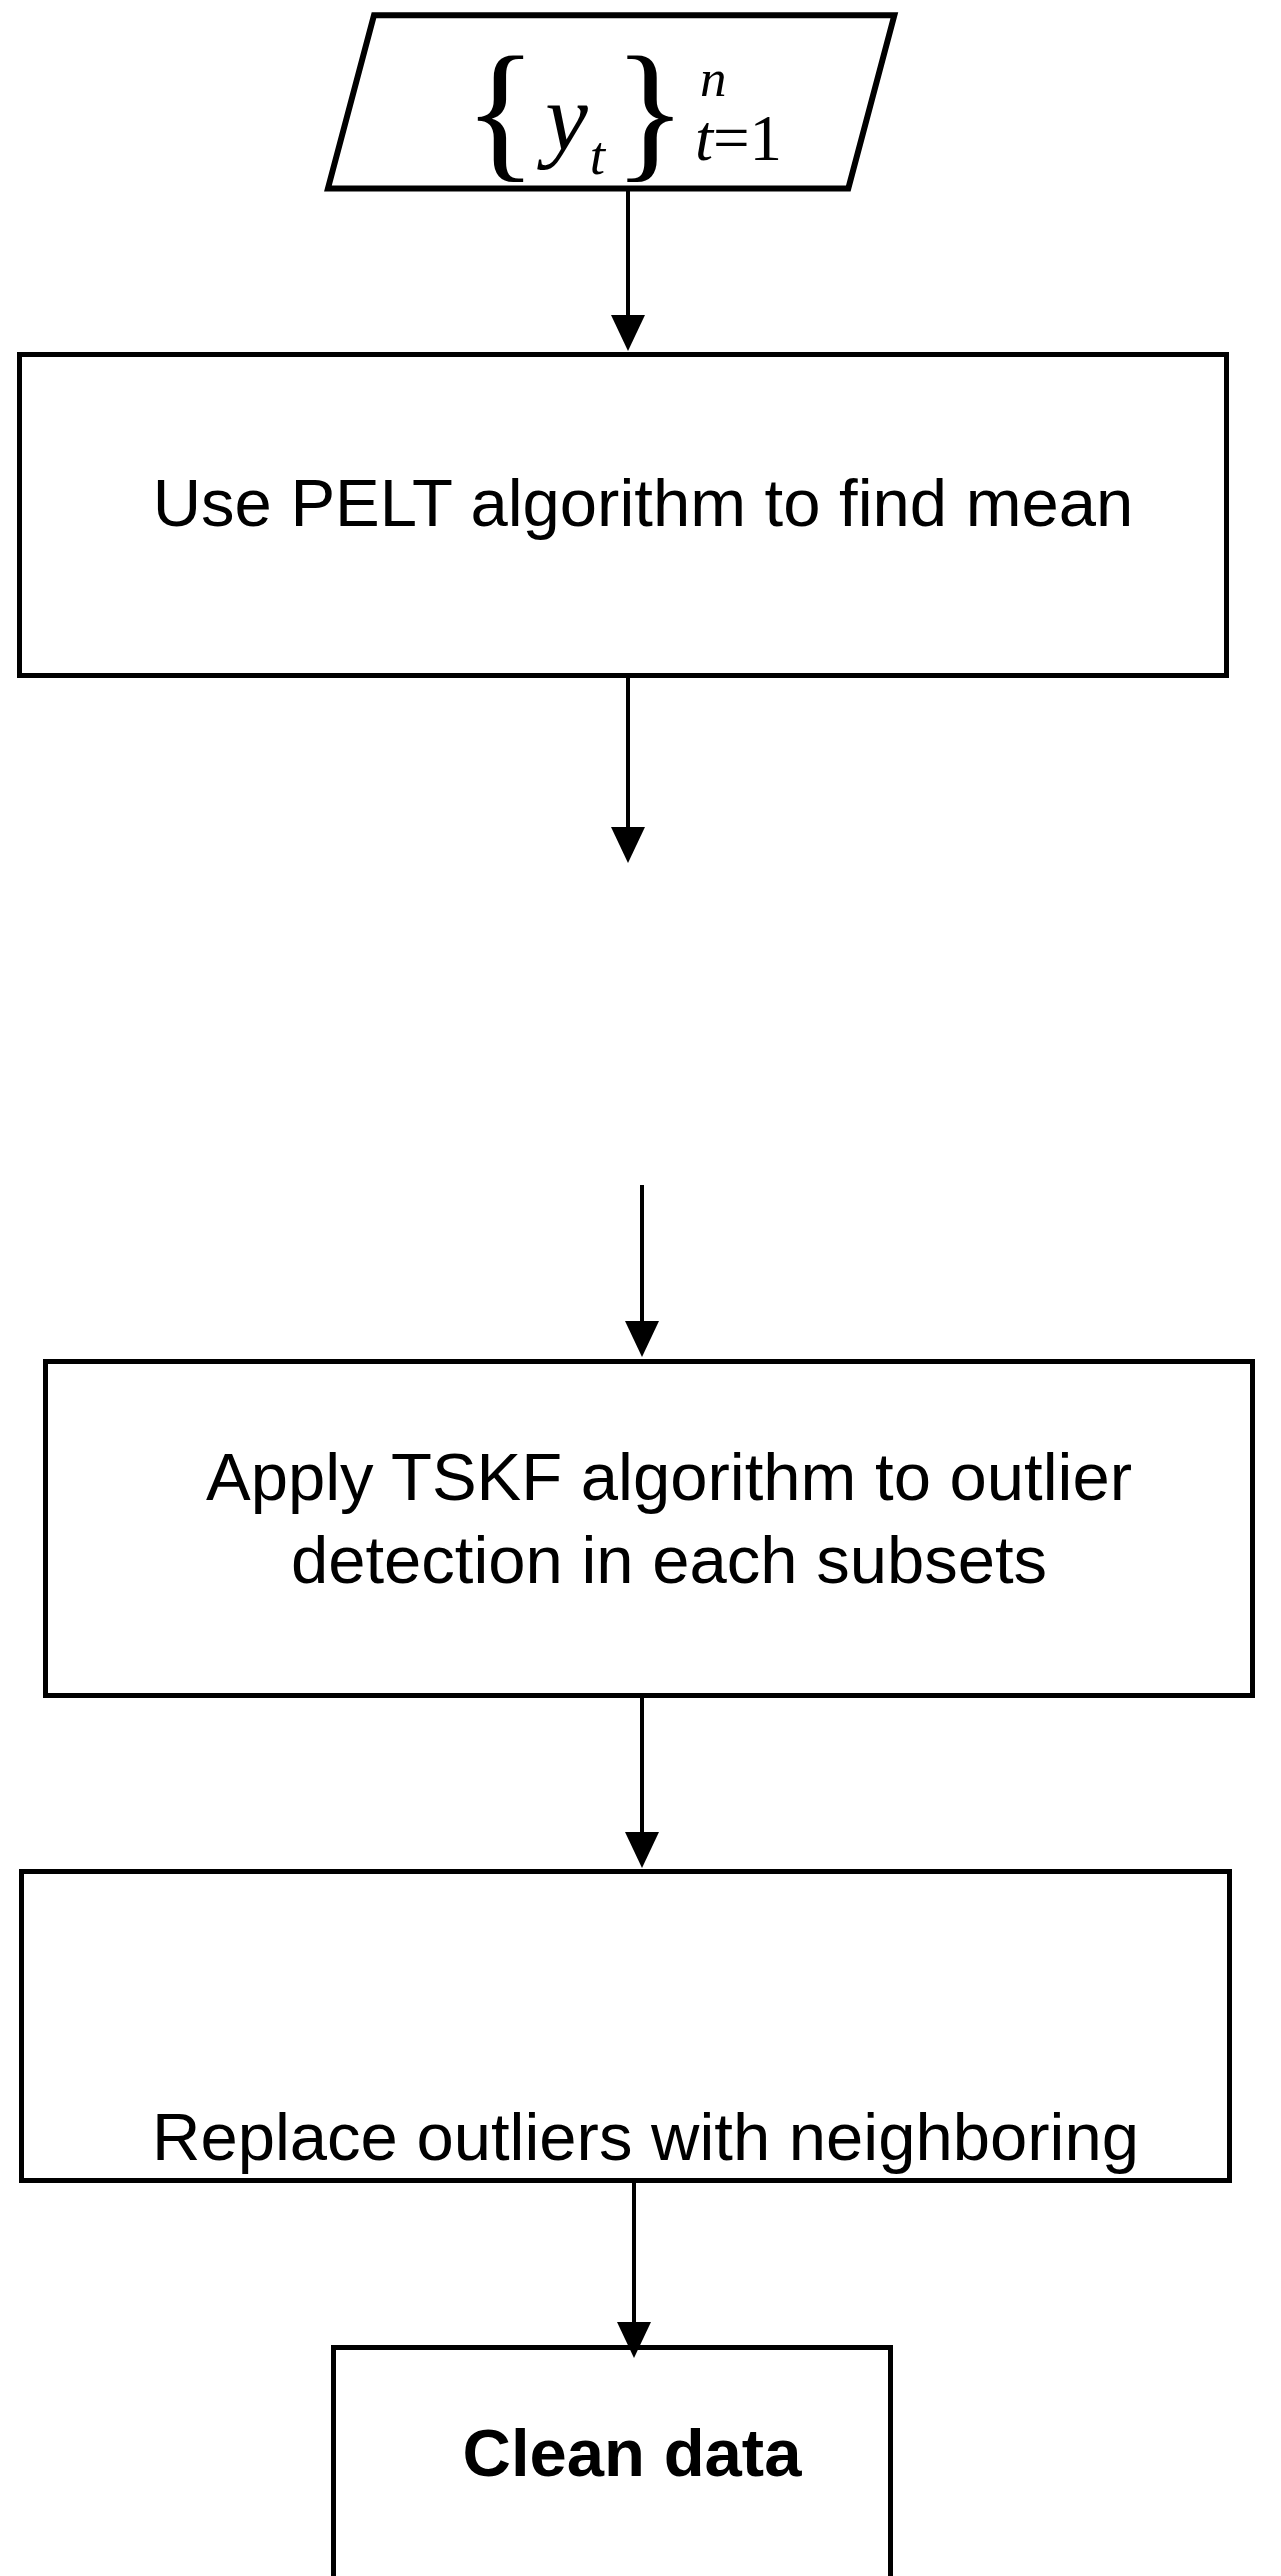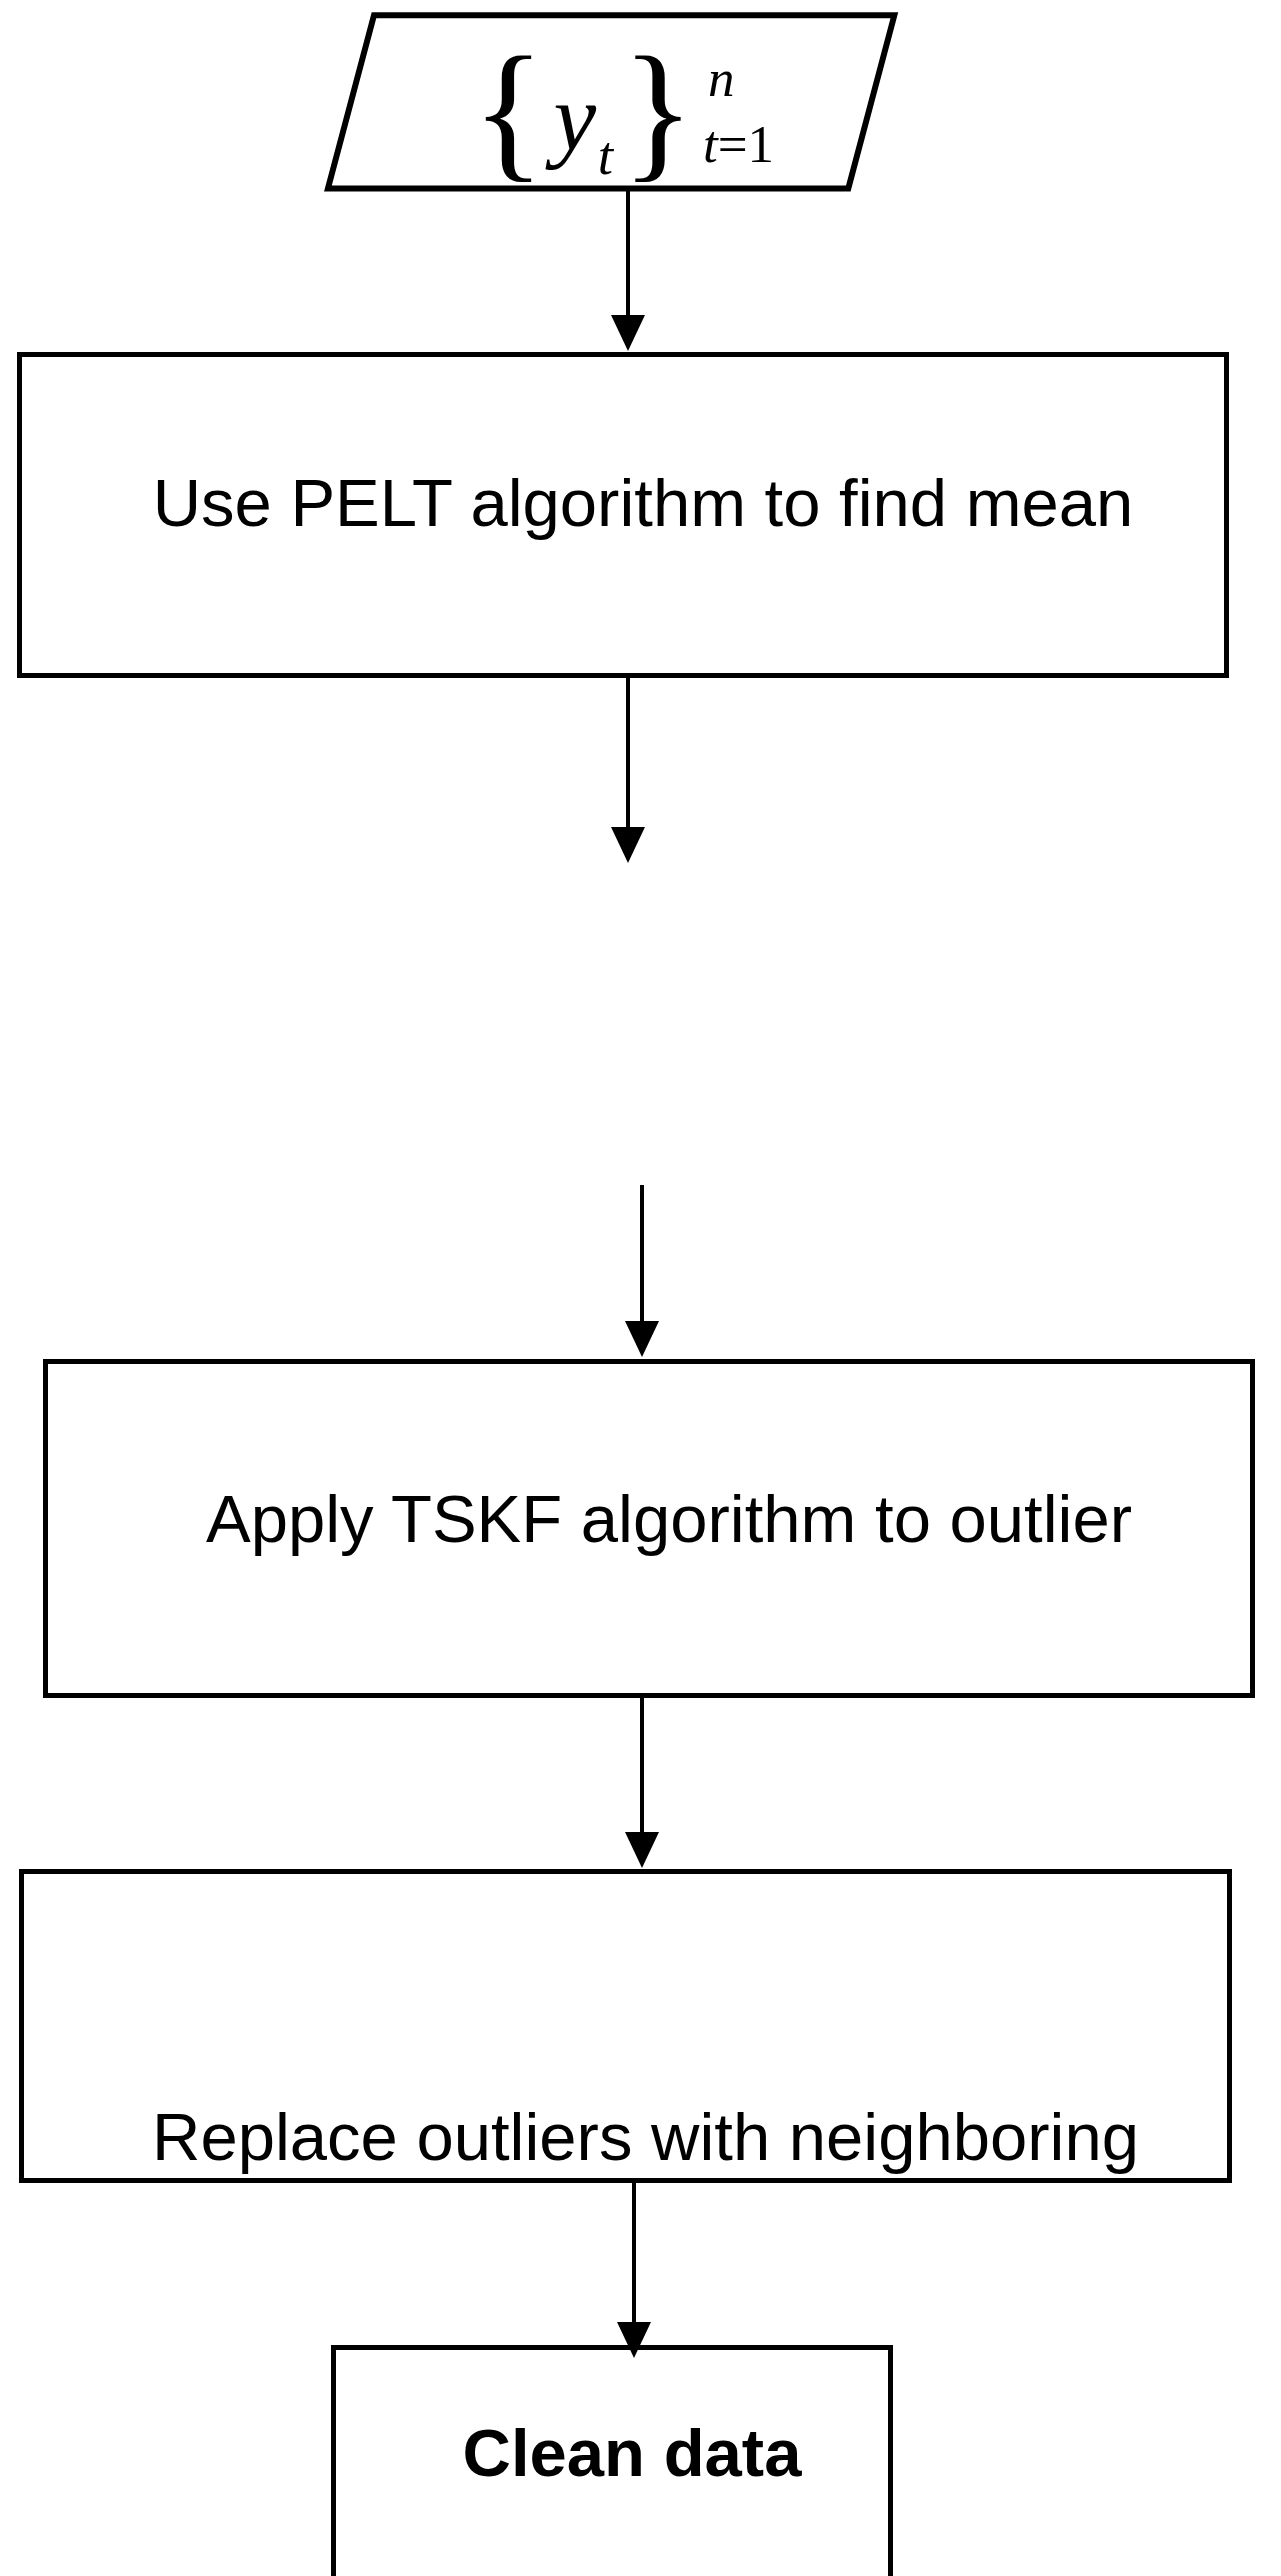--- a/index.html
+++ b/index.html
@@ -94,21 +94,21 @@
     line-height: 1;
   }
   .limits {
     display: flex;
     flex-direction: column;
     justify-content: space-between;
     height: 119px;
     margin-left: 8.5px;
   }
   .lim-sup { font-style: italic; font-size: 53px; line-height: 1; padding-left: 5.1px; }
-  .lim-sub { font-size: 53px; line-height: 1; white-space: nowrap; }
+  .lim-sub { font-size: 65px; line-height: 1; white-space: nowrap; }
   .lim-sub .lim-var { font-style: italic; }
 </style>
 </head>
 <body>
 
 <div class="canvas">
 
   <svg class="para-svg" width="1282" height="209" viewBox="0 0 1502 245">
     <polygon points="438,18 1048,18 994,221 384,221" fill="#ffffff" stroke="#000000" stroke-width="7"></polygon>
   </svg>
@@ -141,20 +141,21 @@
   </div>
 
 
   <div class="arrow" style="left:625px; top:1185px; height:172px;">
     <div class="shaft" style="height:142px;"></div>
     <div class="head"></div>
   </div>
 
   <div class="box" style="left:43px; top:1359px; width:1212px; height:339px; padding-bottom:20.5px;text-align:center;">
     <span class="line">Apply TSKF algorithm to outlier</span>
+    <span class="line">detection in each subsets</span>
   </div>
 
   <div class="arrow" style="left:625px; top:1698px; height:170px;">
     <div class="shaft" style="height:139px;"></div>
     <div class="head"></div>
   </div>
 
   <div class="box" style="left:19px; top:1869px; width:1213px; height:314px;justify-content:flex-end;">
     <span class="line">Replace outliers with neighboring</span>
   </div>

